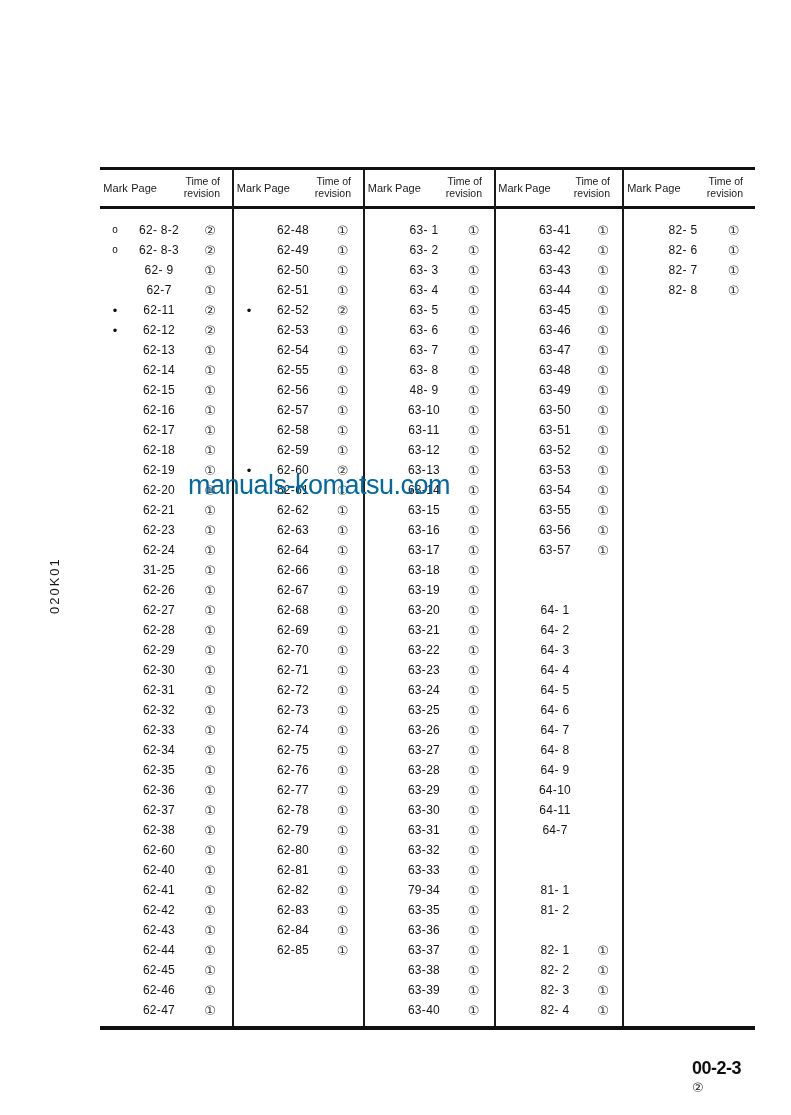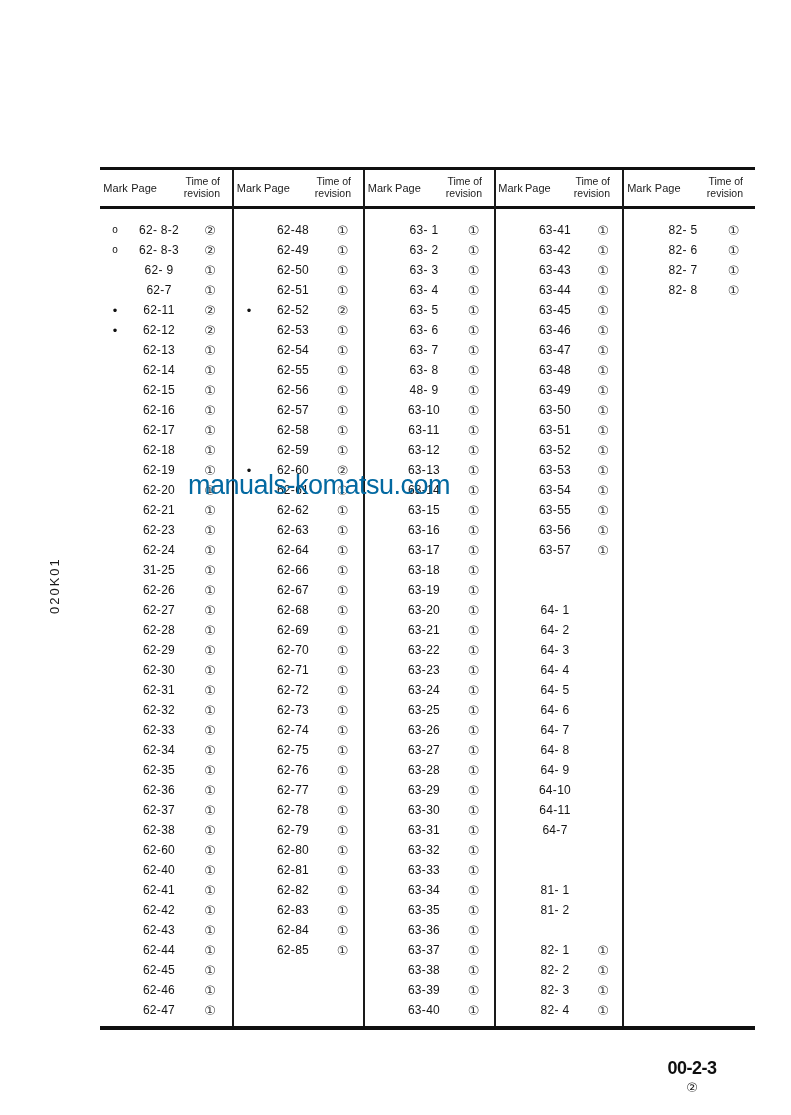--- a/index.html
+++ b/index.html
@@ -34,21 +34,21 @@
 
   
   .watermark{
     position:absolute;left:188px;top:470px;font-size:27px;letter-spacing:-0.5px;
     color:#0369a1;white-space:nowrap;z-index:5;
   }
   .side-code{
     position:absolute;left:47px;top:614px;transform:rotate(-90deg);
     transform-origin:0 0;font-size:13px;letter-spacing:2px;color:#1a1a1a;white-space:nowrap;
   }
-  .footer{position:absolute;left:660px;top:1058px;width:64px;text-align:center;}
+  .footer{position:absolute;left:692px;top:1058px;width:64px;}
   .footer-num{font-size:18px;font-weight:bold;letter-spacing:-0.5px;color:#0e0e0e;}
   .footer-rev{font-size:13px;margin-top:1px;color:#222;}
 </style>
 </head>
 <body>
 
 <div class="sheet">
 
   <div class="revtable">
       <div class="group" style="width: 132px;">
@@ -621,21 +621,21 @@
             <span class="c-page">63-32</span>
             <span class="c-rev">①</span>
           </div>
           <div class="row">
             <span class="c-mark"></span>
             <span class="c-page">63-33</span>
             <span class="c-rev">①</span>
           </div>
           <div class="row">
             <span class="c-mark"></span>
-            <span class="c-page">63-34</span>
+            <span class="c-page">79-34</span>
             <span class="c-rev">①</span>
           </div>
           <div class="row">
             <span class="c-mark"></span>
             <span class="c-page">63-35</span>
             <span class="c-rev">①</span>
           </div>
           <div class="row">
             <span class="c-mark"></span>
             <span class="c-page">63-36</span>

